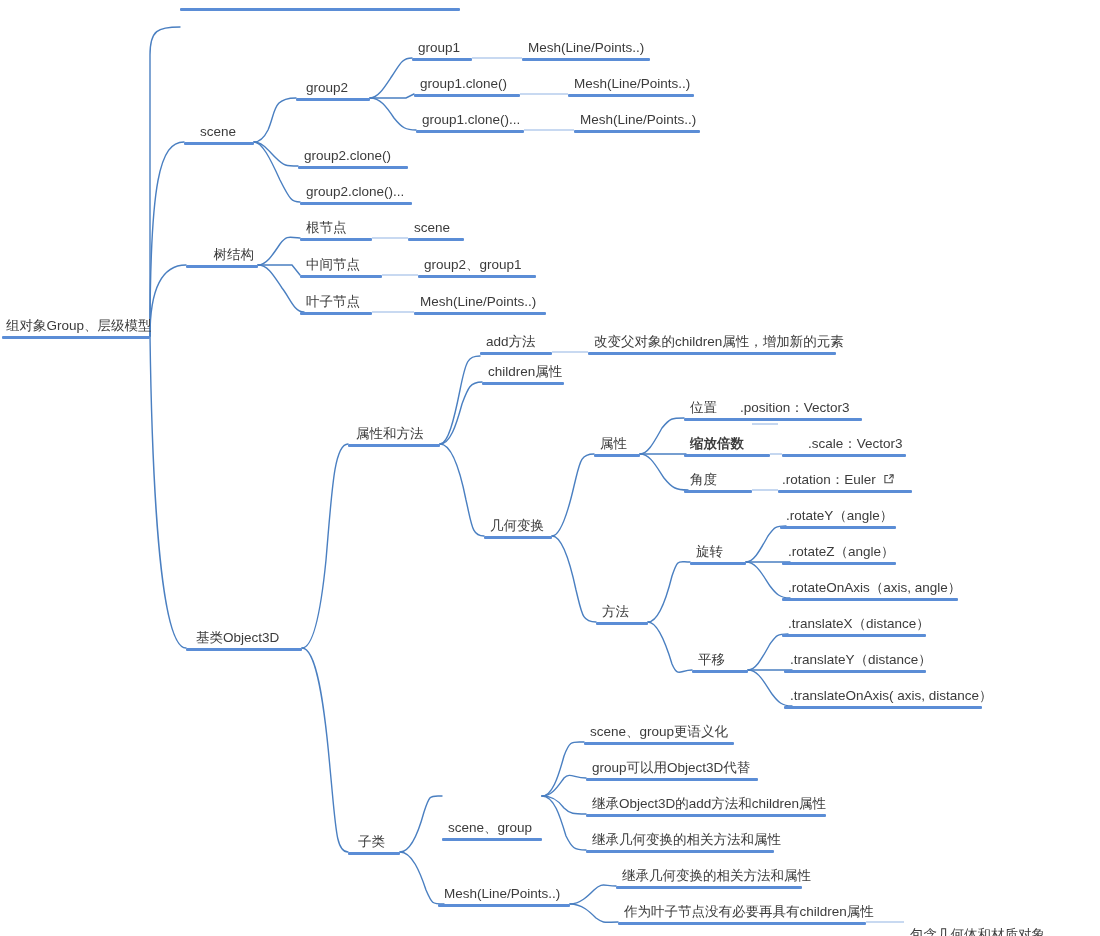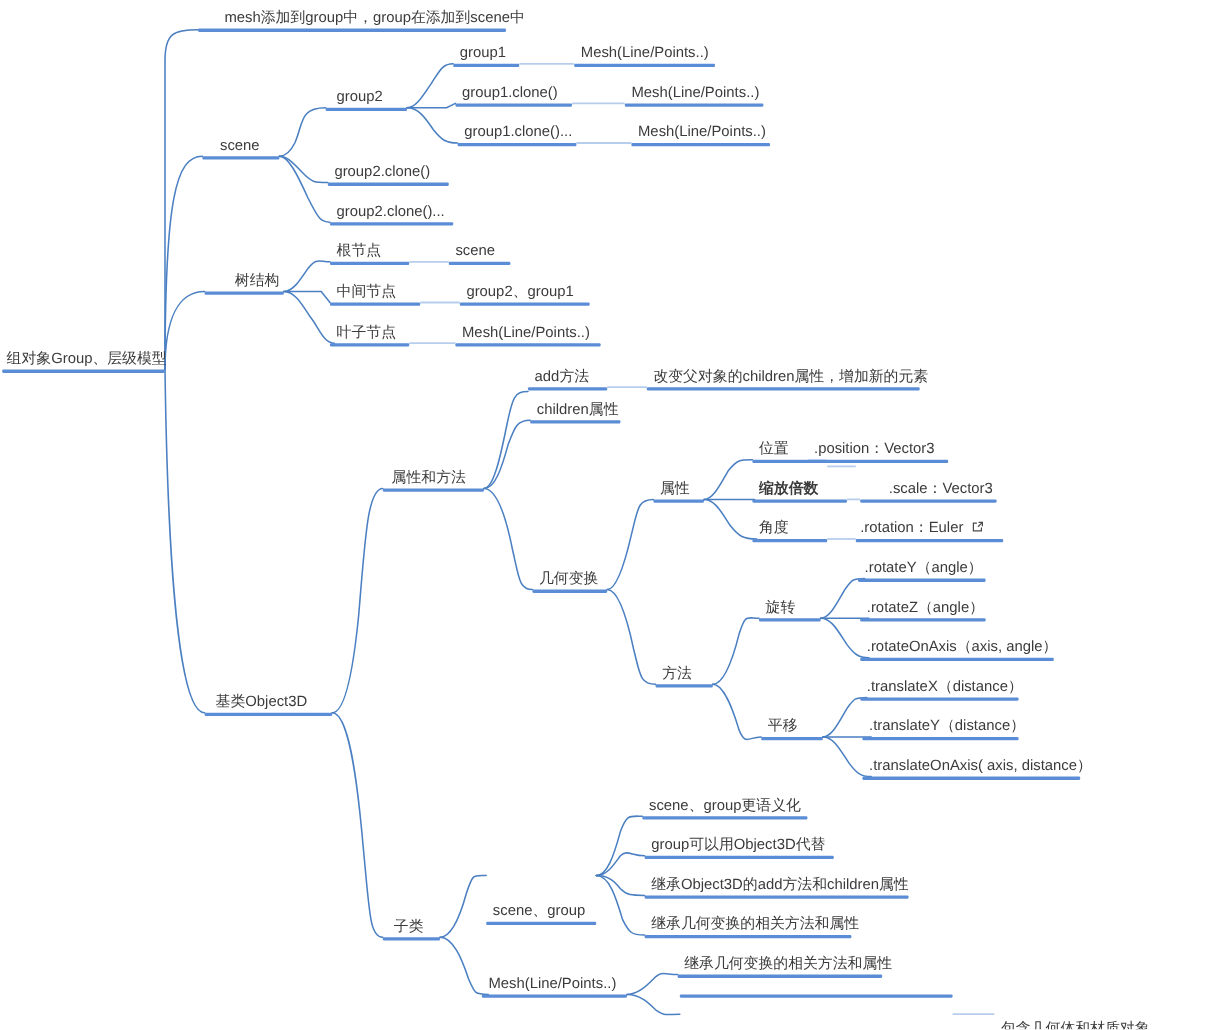--- a/index.html
+++ b/index.html
@@ -141,21 +141,20 @@
       <line x1="866" y1="922" x2="904" y2="922"></line>
     </g>
   </svg>
 
   <div class="node root" style="left:2px; top:318px; width:148px;">
     <span class="label">组对象Group、层级模型</span>
     <span class="bar" style="width:148px;"></span>
   </div>
 
   <div class="node" style="left:180px; top:8px;">
-    <span class="label" style="padding-left:24px;">mesh添加到group中，group在添加到scene中</span>
     <span class="bar" style="width:280px;"></span>
   </div>
 
   <div class="node" style="left:184px; top:124px;">
     <span class="label" style="padding-left:16px;">scene</span>
     <span class="bar" style="width:70px;"></span>
   </div>
 
   <div class="node" style="left:296px; top:80px;">
     <span class="label" style="padding-left:10px;">group2</span>
@@ -365,20 +364,21 @@
 
   <div class="node" style="left:438px; top:886px;">
     <span class="label" style="padding-left:6px;">Mesh(Line/Points..)</span>
     <span class="bar" style="width:132px;"></span>
   </div>
   <div class="node" style="left:616px; top:868px;">
     <span class="label" style="padding-left:6px;">继承几何变换的相关方法和属性</span>
     <span class="bar" style="width:186px;"></span>
   </div>
   <div class="node" style="left:618px; top:904px;">
+    <span class="label" style="padding-left:6px;">作为叶子节点没有必要再具有children属性</span>
     <span class="bar" style="width:248px;"></span>
   </div>
   <div class="node" style="left:904px; top:904px;">
     <span class="label" style="padding-left:6px;margin-top:23px;">包含几何体和材质对象</span>
     <span class="bar" style="width:142px;"></span>
   </div>
 
 </div>
 
 </body></html>

